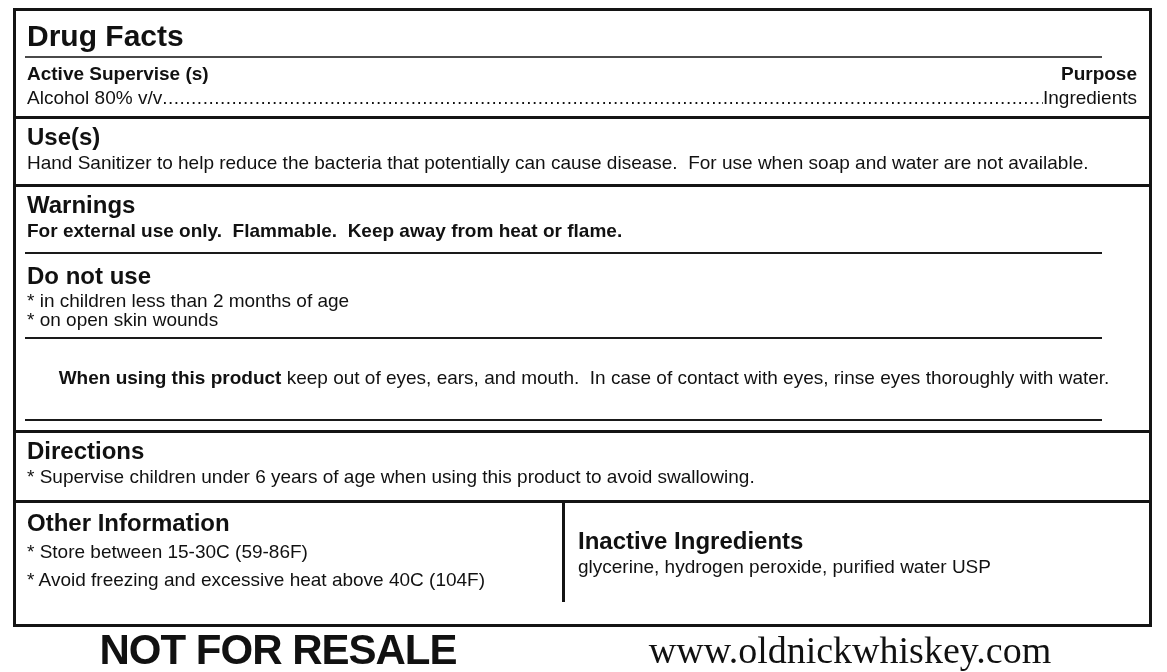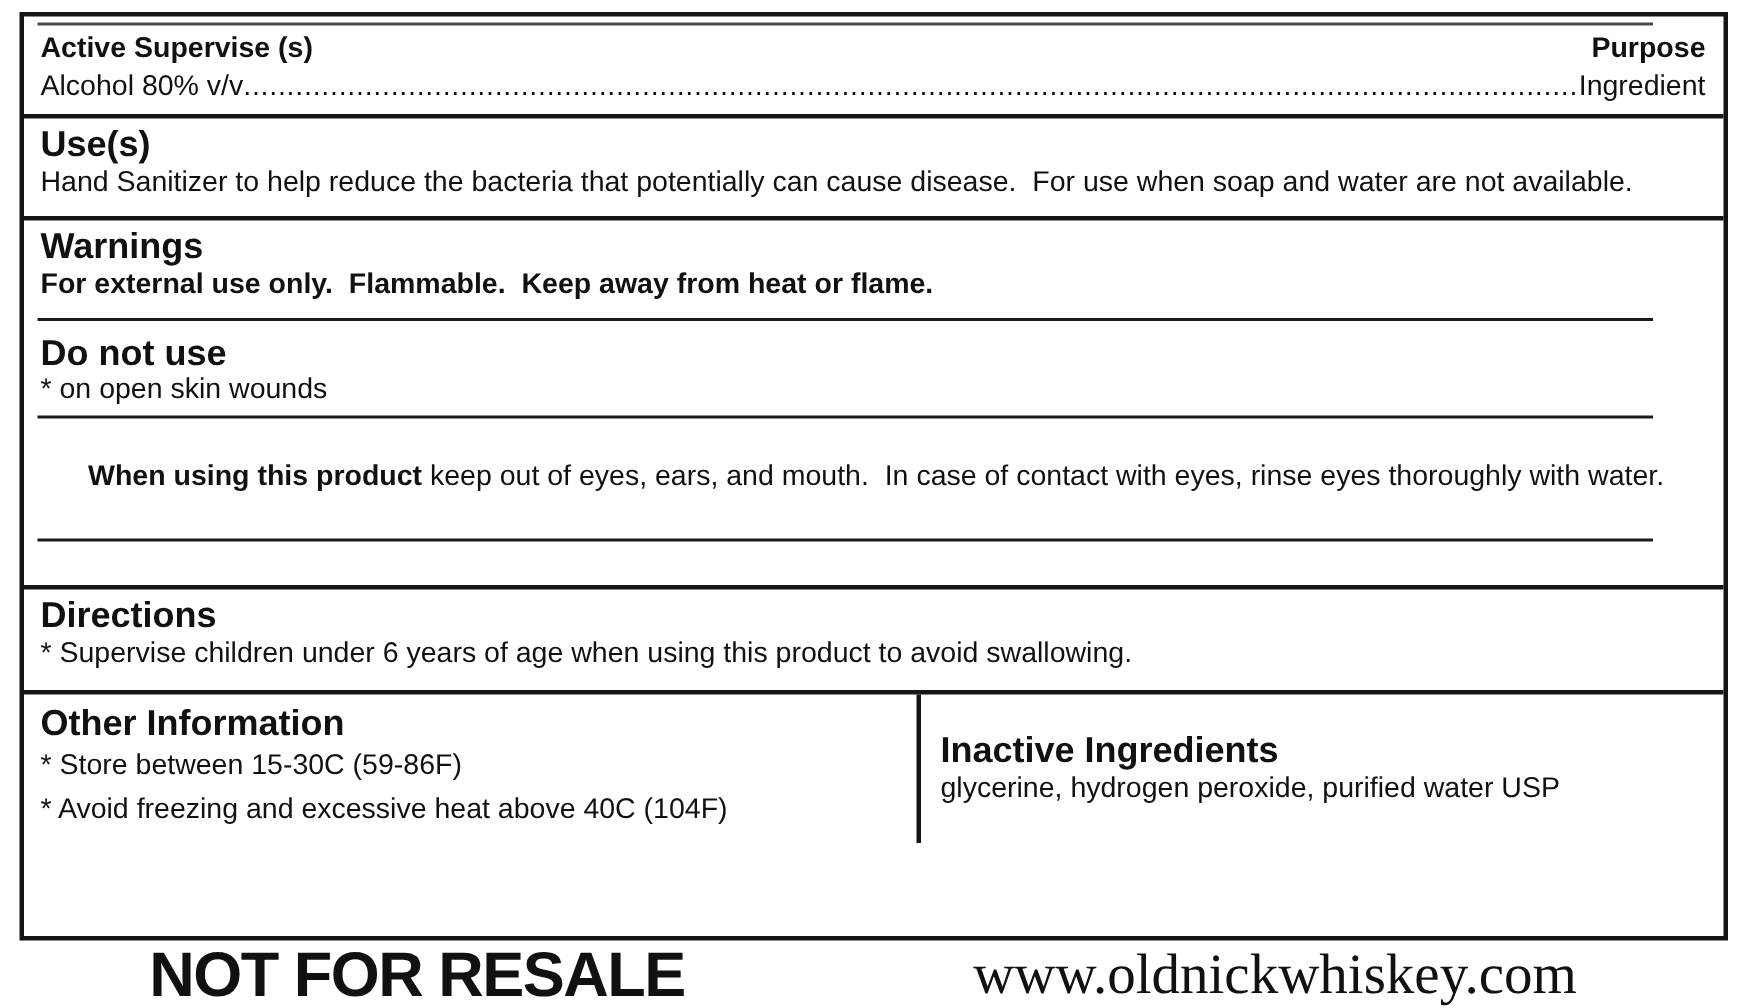--- a/index.html
+++ b/index.html
@@ -60,21 +60,21 @@
   .thin-rule {
     border-top: 2px solid #1a1a1a;
     margin: 7px 47px 4px 9px;
   }
   .tight { padding-bottom: 0; line-height: 1.03; }
   .mixed-line { font-size: 19px; line-height: 1.15; padding: 2px 10px 2px 11px; white-space: pre-wrap; }
   .mixed-line.tall { padding-top: 9px; padding-bottom: 6px; }
 
   .bottom-row { display: flex; height: 102px; }
   .col-left {
-    width: 598px; border-right: 3px solid #141414;
+    width: 549px; border-right: 3px solid #141414;
     padding-top: 2px;
   }
   .col-left .body-line { line-height: 1.5; padding-bottom: 0; }
   .col-right { flex: 1; }
   .col-right .sec-heading { padding-top: 3px; padding-left: 13px; margin-top: 22px; }
   .col-right .body-line { padding-left: 13px; }
 
   .not-for-resale {
     position: absolute; left: 68px; top: 626px; width: 420px;
     font-size: 42px; font-weight: bold; letter-spacing: -1px;
@@ -85,43 +85,45 @@
     font-family: "Liberation Serif", serif;
     font-size: 38px; text-align: center; white-space: nowrap;
   }
 </style>
 </head>
 <body>
 
 <div class="label-box">
 
   <div class="section first">
+    <div class="drug-facts-title">Drug Facts</div>
     <div class="title-rule"></div>
     <div class="ai-row">
       <span>Active Supervise (s)</span>
       <span>Purpose</span>
     </div>
     <div class="leader-row">
       <span>Alcohol 80% v/v</span>
       <span class="leader-dots">........................................................................................................................................................................................................................................................</span>
-      <span>Ingredient</span>
+      <span>Ingredients</span>
     </div>
   </div>
 
   <div class="section sec-uses">
     <div class="sec-heading">Use(s)</div>
     <div class="body-line">Hand Sanitizer to help reduce the bacteria that potentially can cause disease.  For use when soap and water are not available.</div>
   </div>
 
   <div class="section sec-warnings">
     <div class="sec-heading">Warnings</div>
     <div class="body-line bold">For external use only.  Flammable.  Keep away from heat or flame.</div>
     <div class="thin-rule"></div>
 
     <div class="sec-heading">Do not use</div>
+    <div class="body-line tight">* in children less than 2 months of age</div>
     <div class="body-line tight">* on open skin wounds</div>
     <div class="thin-rule"></div>
 
     <div class="mixed-line">
       <span class="bold">When using this product</span><span> keep out of eyes, ears, and mouth.  In case of contact with eyes, rinse eyes thoroughly with water.</span>
     </div>
     <div class="thin-rule"></div>
 
     <div class="mixed-line tall">
       

